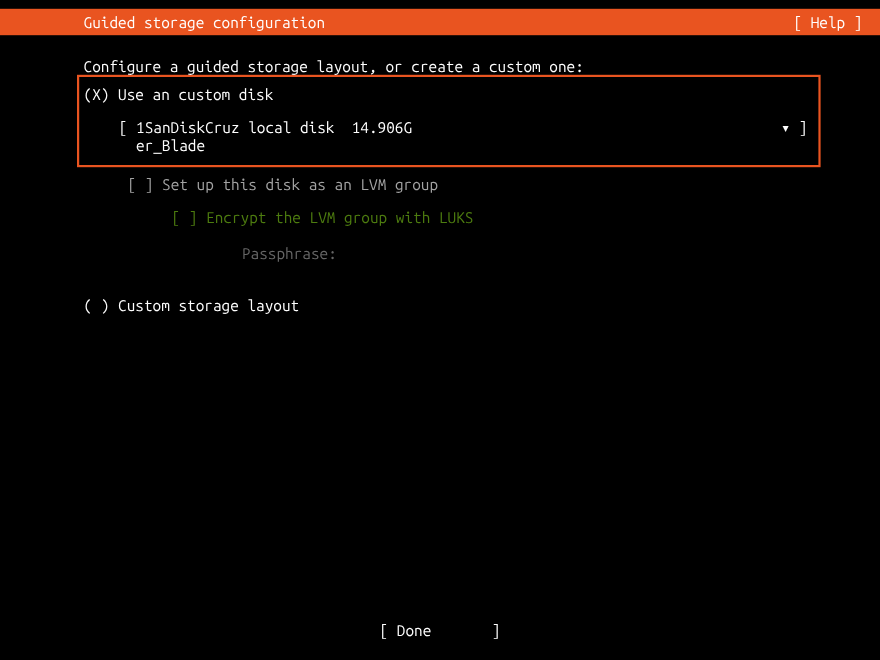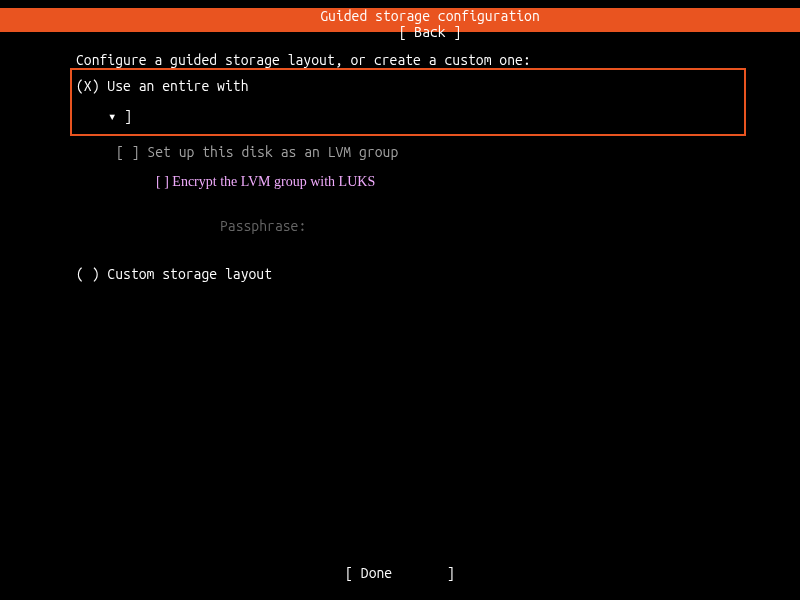--- a/index.html
+++ b/index.html
@@ -1,19 +1,18 @@
 <!DOCTYPE html>
 <html><head>
   <meta charset="utf-8">
   <style>
     * {
       margin: 0;
       padding: 0;
       box-sizing: border-box;
-      flex-direction: column;
     }
     body {
       width: 800px;
       height: 600px;
       background: #000000;
       font-family: "Ubuntu Mono", "DejaVu Sans Mono", "Courier New", monospace;
       font-size: 14px;
       color: #ffffff;
       overflow: hidden;
       position: relative;
@@ -59,29 +58,28 @@
     }
     .checkbox-row {
       color: #a3a3a3;
       padding-left: 40px;
       margin-top: 0px;
     }
     .dimmed {
       color: #666666;
     }
     .encrypt-row {
-      color: #f0abfc;
+      color: #4d7c0f;
       padding-left: 80px;
       margin-top: 14px;
-      font-family: Liberation Serif, serif;
     }
     .passphrase-row {
       color: #666666;
       padding-left: 144px;
-      margin-top: 28px;
+      margin-top: 16px;
     }
     .confirm-row {
       color: #666666;
       padding-left: 80px;
       margin-top: 24px;
     }
     .custom-row {
       color: #ffffff;
       margin-top: 32px;
     }
@@ -97,29 +95,31 @@
       color: #ffffff;
       white-space: pre;
       line-height: 18px;
     }
   </style>
 </head>
 <body>
 
 <div class="header">
   <span>Guided storage configuration</span>
-  <span>[ Back ]</span>
+  <span>[ Help ]</span>
 </div>
 
 <div class="content">
   <div class="subtitle">Configure a guided storage layout, or create a custom one:</div>
 
   <div class="highlight-box">
-    <div class="radio-row">(X)  Use an entire with</div>
+    <div class="radio-row">(X)  Use an custom disk</div>
     <div class="disk-select">
+      <span class="disk-info-left">[ 1SanDiskCruz local disk  14.906G
+  er_Blade</span>
       <span class="disk-info-right">▾ ]</span>
     </div>
   </div>
 
   <div class="checkbox-row">[ ]  Set up this disk as an LVM group</div>
 
   <div class="encrypt-row dimmed">[ ]  Encrypt the LVM group with LUKS</div>
 
   <div class="passphrase-row dimmed">Passphrase:</div>
 

